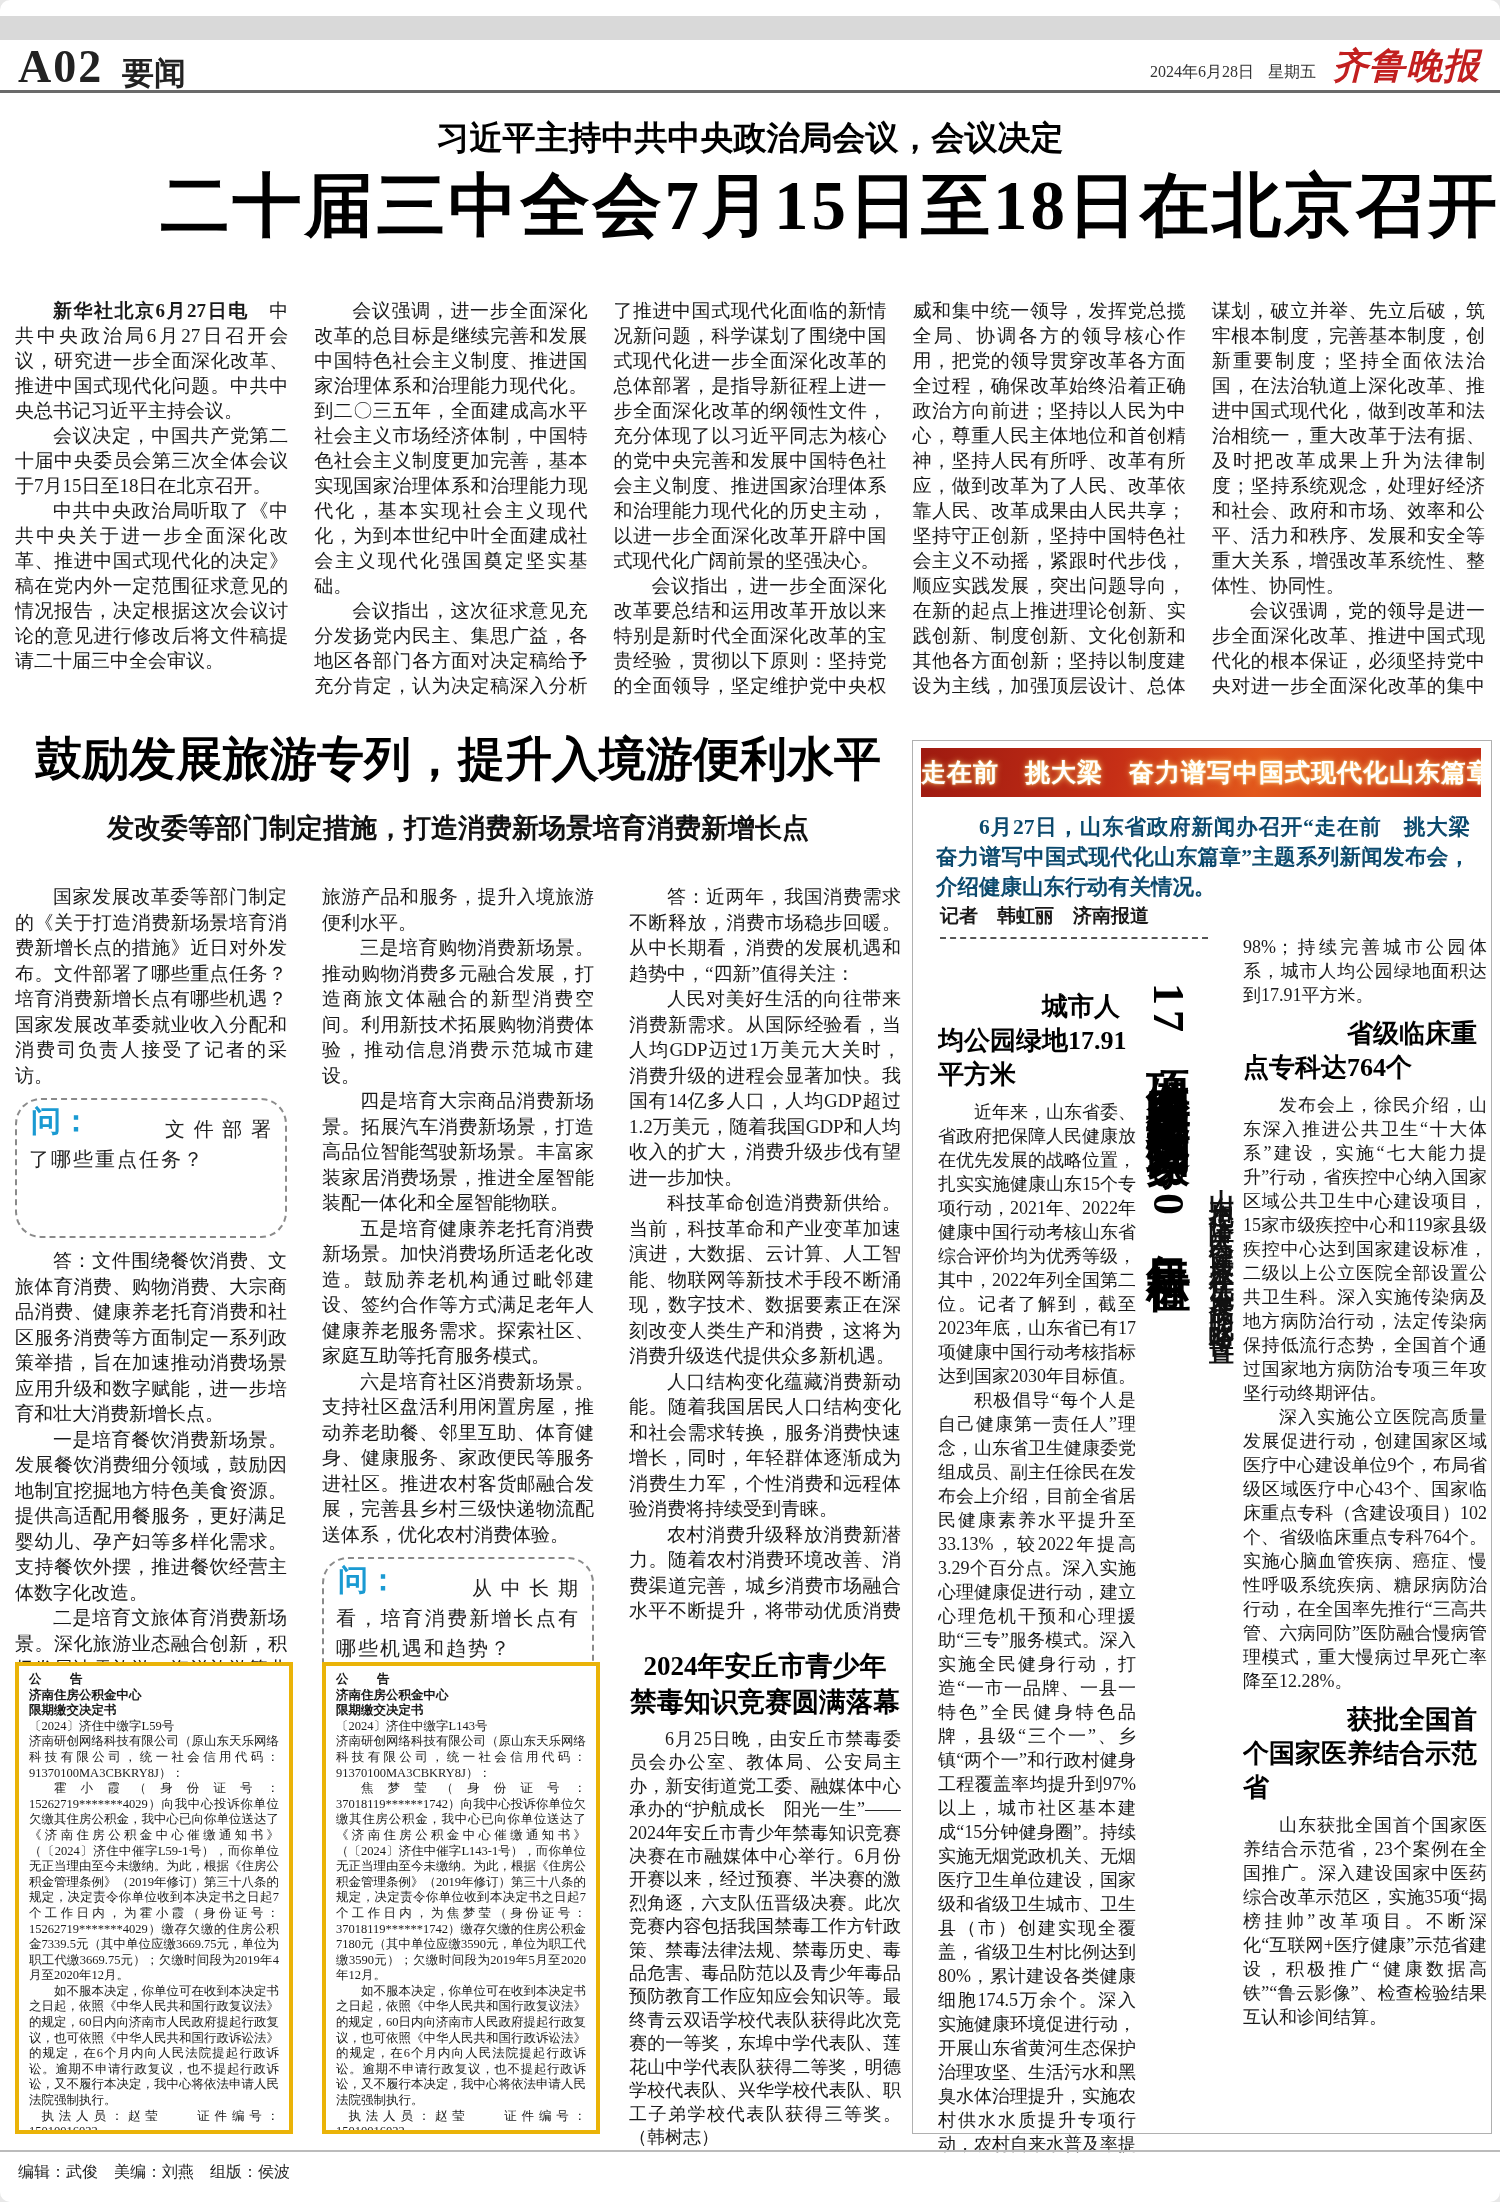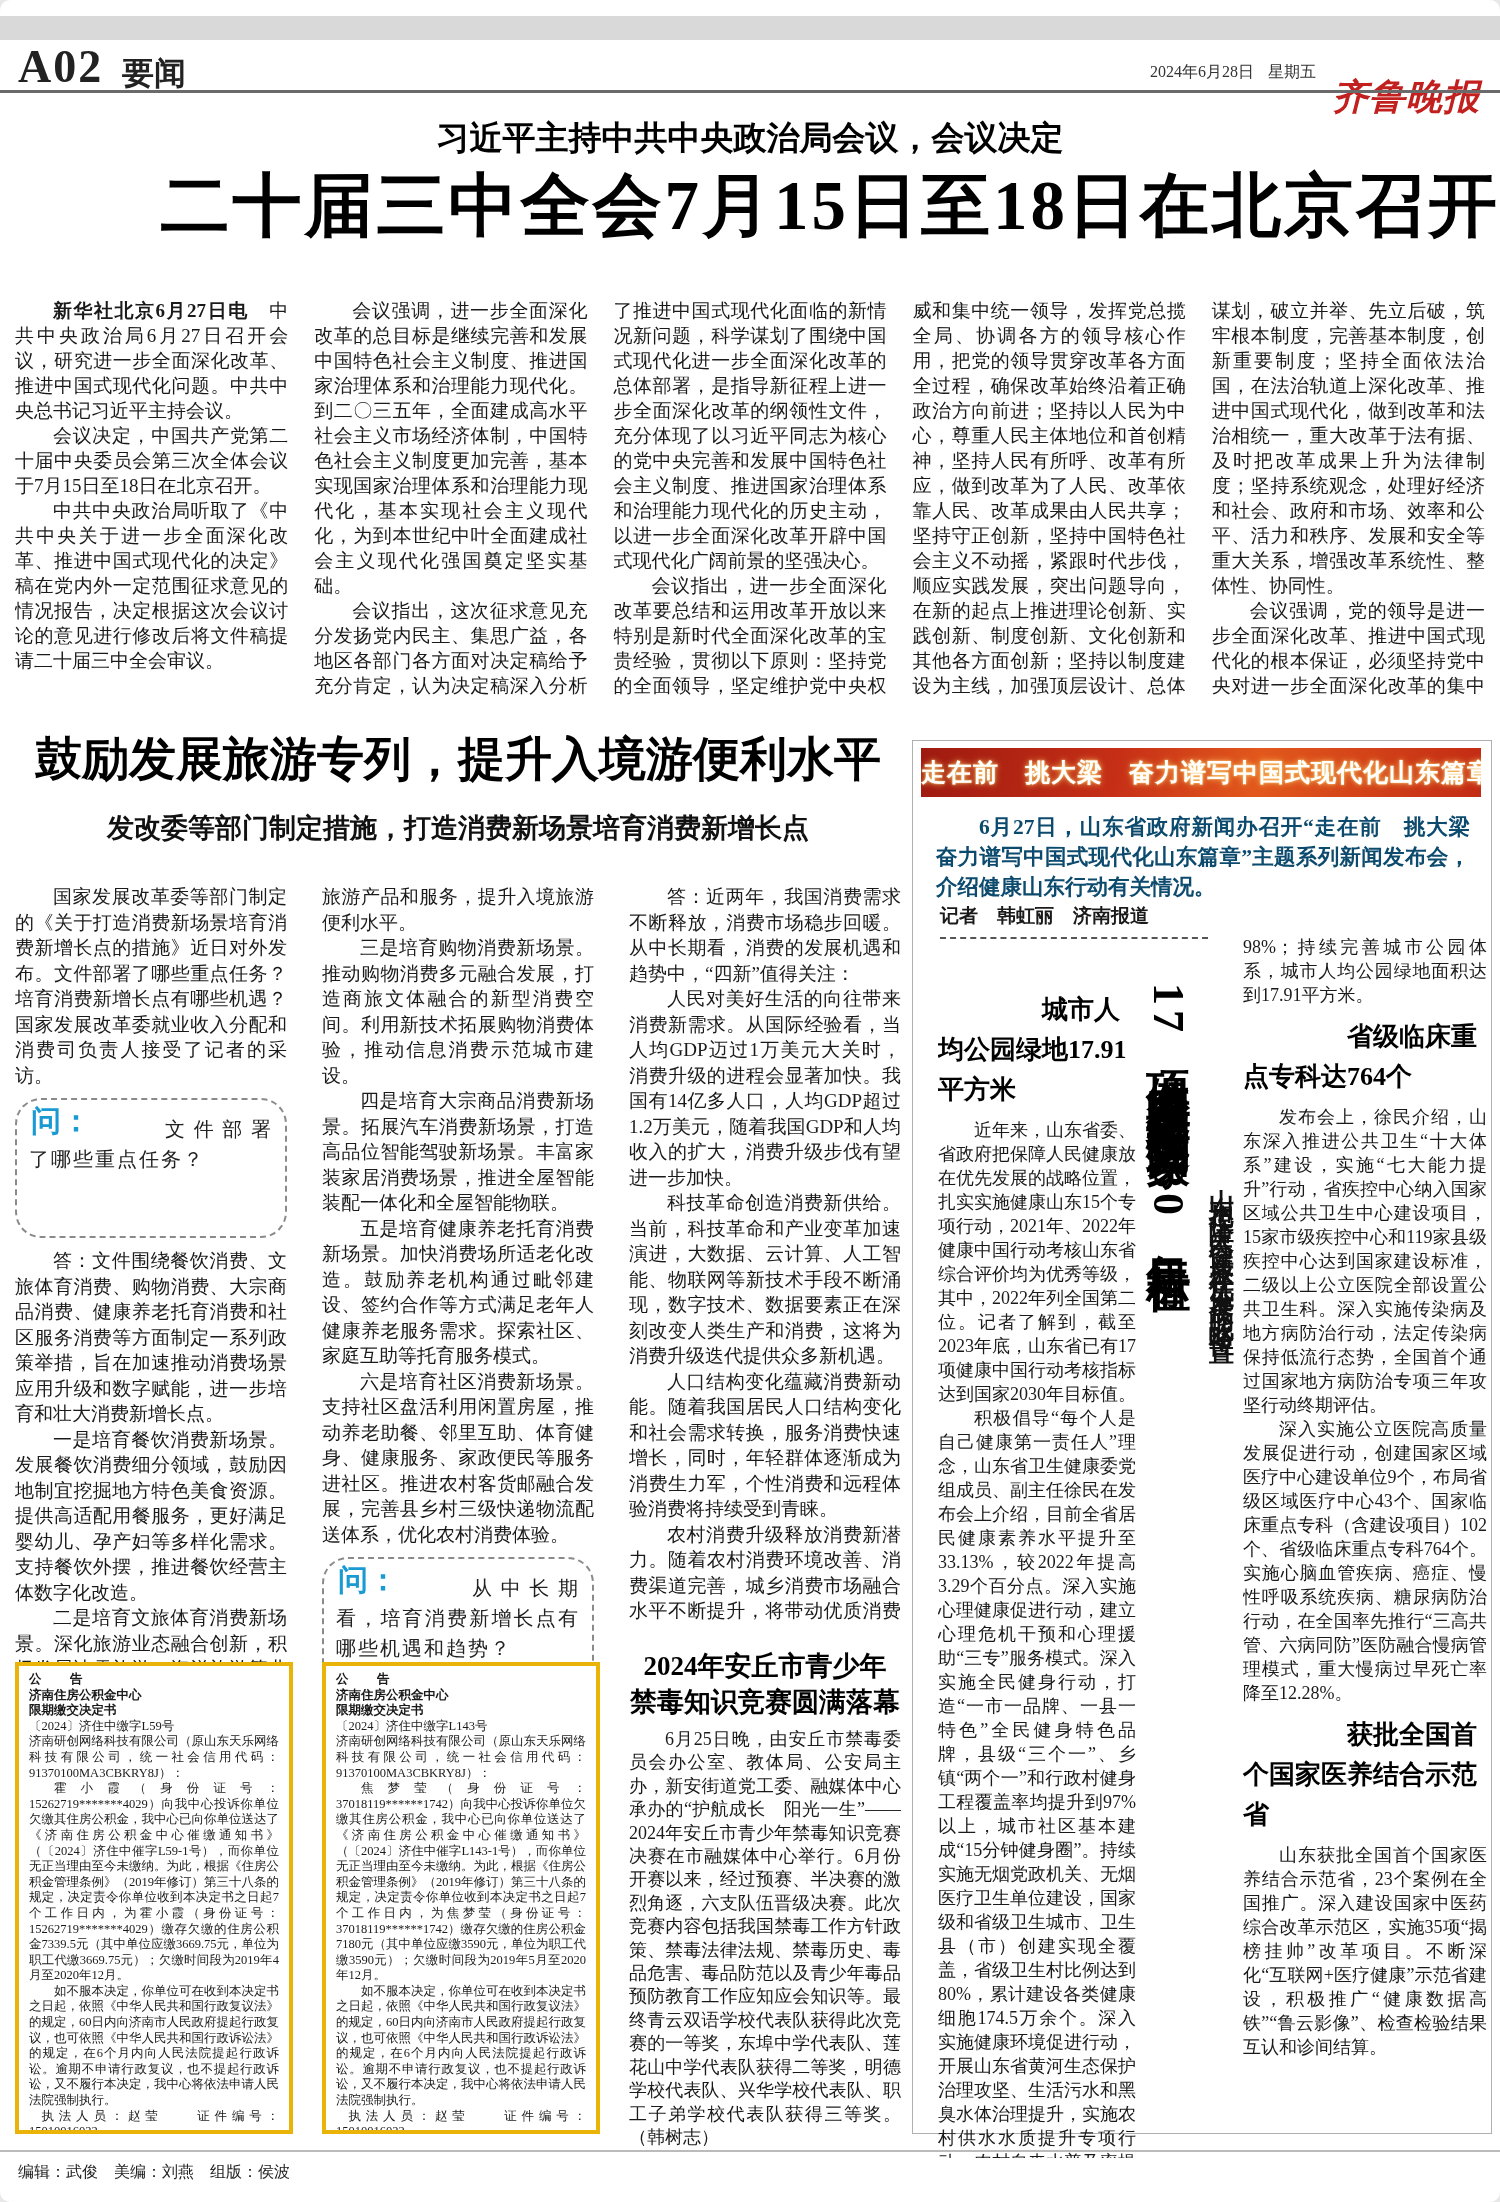--- a/index.html
+++ b/index.html
@@ -5,21 +5,21 @@
   html,body{margin:0;padding:0;background:#e8e8e8;}
   .page{position:relative;width:1500px;height:2202px;background:#ffffff;margin:0 auto;overflow:hidden;
         font-family:"Liberation Serif","DejaVu Serif",serif;color:#1a1a1a;border-radius:10px;}
   .abs{position:absolute;}
   
   .topbar{left:0;top:16px;width:1500px;height:24px;background:#d9d9d9;}
   .pagecode{left:18px;top:40px;font-size:46px;font-weight:700;letter-spacing:2px;color:#222;}
   .pagesection{left:122px;top:52px;font-size:32px;font-weight:700;color:#222;}
   .dateline{left:1150px;top:62px;font-size:16px;color:#333;}
   .masthead{left:1332px;top:42px;font-size:36px;font-weight:900;color:#c21f1f;font-style:italic;
-            font-family:"Liberation Serif",serif;letter-spacing:1px;margin-top:31px;}
+            font-family:"Liberation Serif",serif;letter-spacing:1px;}
   .headrule{left:0;top:90px;width:1500px;height:3px;background:#6a6a6a;}
   
   .kicker{left:0;top:116px;width:1500px;text-align:center;font-size:33px;font-weight:700;color:#000;}
   .mainhead{left:0;top:160px;width:1500px;text-align:right;font-size:69px;font-weight:900;color:#000;
             letter-spacing:3px;white-space:nowrap;}
   .mainbody{left:15px;top:298px;width:1470px;height:410px;overflow:hidden;
             column-count:5;column-gap:26px;column-fill:auto;
             font-size:19px;line-height:25px;text-align:justify;}
   .mainbody p{margin:0;text-indent:2em;}
   
@@ -56,21 +56,21 @@
           background:linear-gradient(100deg,#9e1a10 0%,#c62f16 35%,#e2581c 60%,#c22a14 100%);
           color:#fff;font-weight:900;font-size:25px;letter-spacing:1px;text-align:center;line-height:49px;
           text-shadow:0 0 6px rgba(255,210,110,.95),0 0 2px rgba(255,240,160,.9);white-space:nowrap;overflow:hidden;}
   .rintro{left:936px;top:812px;width:534px;font-size:21.5px;line-height:30px;font-weight:700;
           text-align:justify;text-indent:2em;color:#0c4a6e;}
   .reporter{left:940px;top:903px;width:268px;font-size:19px;font-weight:700;
             border-bottom:2px dashed #555;padding-bottom:8px;}
   .rcol{overflow:hidden;font-size:18px;line-height:24px;text-align:justify;margin-top:32px;}
   .rcol p{margin:0;text-indent:2em;}
   .rcol p.noind{text-indent:0;}
-  .rsub{font-size:26px;line-height:40px;font-weight:900;text-indent:2em;text-align:left;margin:10px 0 8px 0;color:#000;}
+  .rsub{font-size:26px;line-height:34px;font-weight:900;text-indent:2em;text-align:left;margin:10px 0 8px 0;color:#000;}
   .rcol-left{left:938px;top:948px;width:198px;height:1178px;}
   .rcol-right{left:1243px;top:903px;width:244px;height:1223px;}
   .vertbig{left:1136px;top:983px;height:1105px;width:62px;writing-mode:vertical-rl;
            font-size:44px;font-weight:900;letter-spacing:5px;color:#000;overflow:hidden;}
   .vertsmall{left:1198px;top:1168px;height:745px;width:40px;writing-mode:vertical-rl;
              font-size:25px;font-weight:700;letter-spacing:8px;color:#111;overflow:hidden;}
   
   .footrule{left:0;top:2150px;width:1500px;height:2px;background:#bbb;}
   .footer{left:18px;top:2162px;font-size:16px;color:#222;}
 </style>

